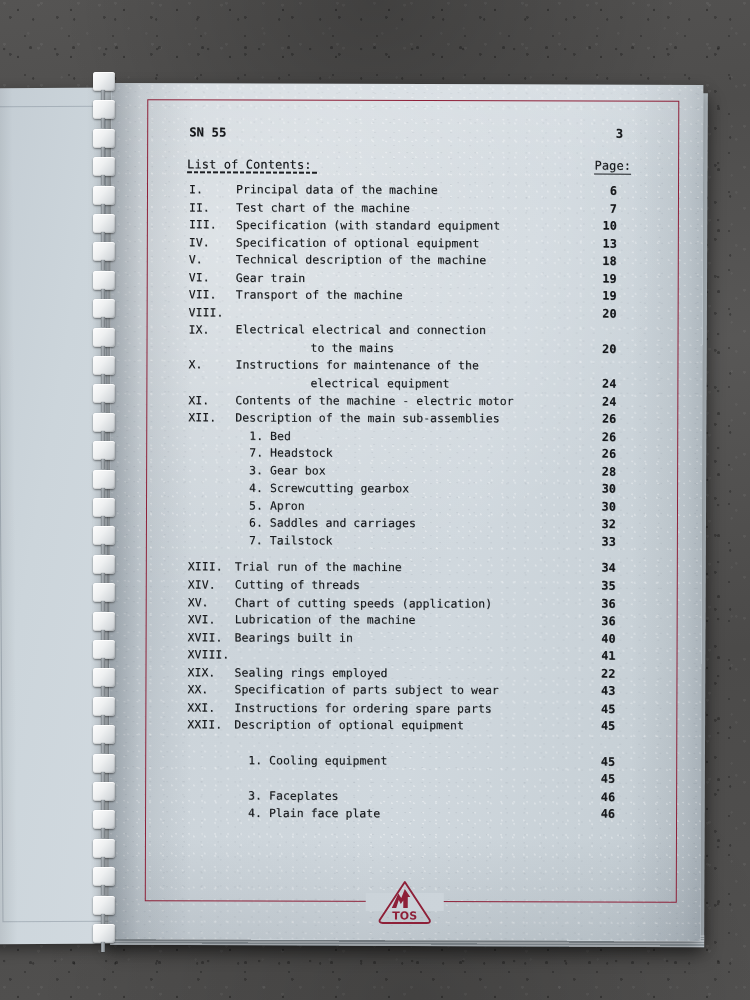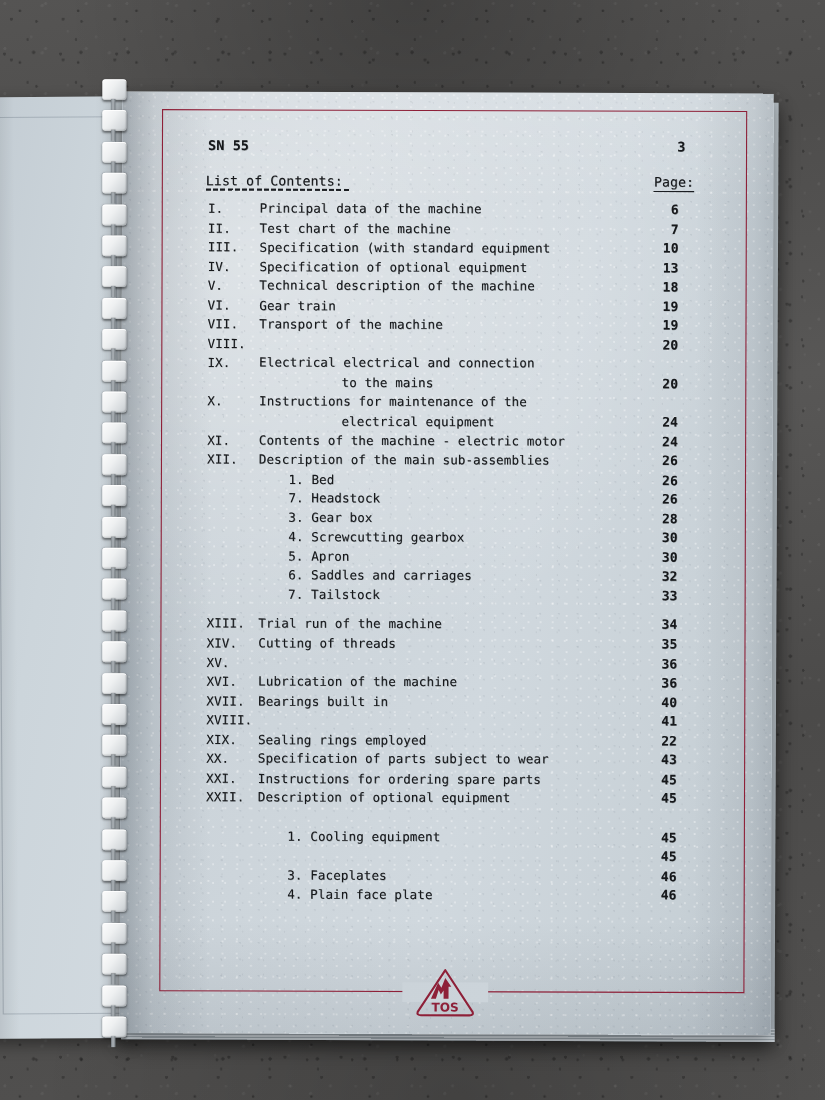--- a/index.html
+++ b/index.html
@@ -242,21 +242,21 @@
     white-space: nowrap;
   }
   .row.gap { margin-top: 9px; }
 
   .num {
     position: absolute;
     left: 78px;
     width: 54px;
   }
   .txt  { position: absolute; left: 125px; }
-  .txt.sub  { left: 152px; }
+  .txt.sub  { left: 139px; }
   .txt.cont { left: 152px; margin-left: 48px; }
   .pg {
     position: absolute;
     left: 440px;
     width: 66px;
     text-align: right;
     font-weight: bold;
     font-size: 11.8px;
   }
 
@@ -417,20 +417,21 @@
               <span class="txt">Trial run of the machine</span>
               <span class="pg">34</span>
             </div>
             <div class="row">
               <span class="num">XIV.</span>
               <span class="txt">Cutting of threads</span>
               <span class="pg">35</span>
             </div>
             <div class="row">
               <span class="num">XV.</span>
+              <span class="txt">Chart of cutting speeds (application)</span>
               <span class="pg">36</span>
             </div>
             <div class="row">
               <span class="num">XVI.</span>
               <span class="txt">Lubrication of the machine</span>
               <span class="pg">36</span>
             </div>
             <div class="row">
               <span class="num">XVII.</span>
               <span class="txt">Bearings built in</span>

